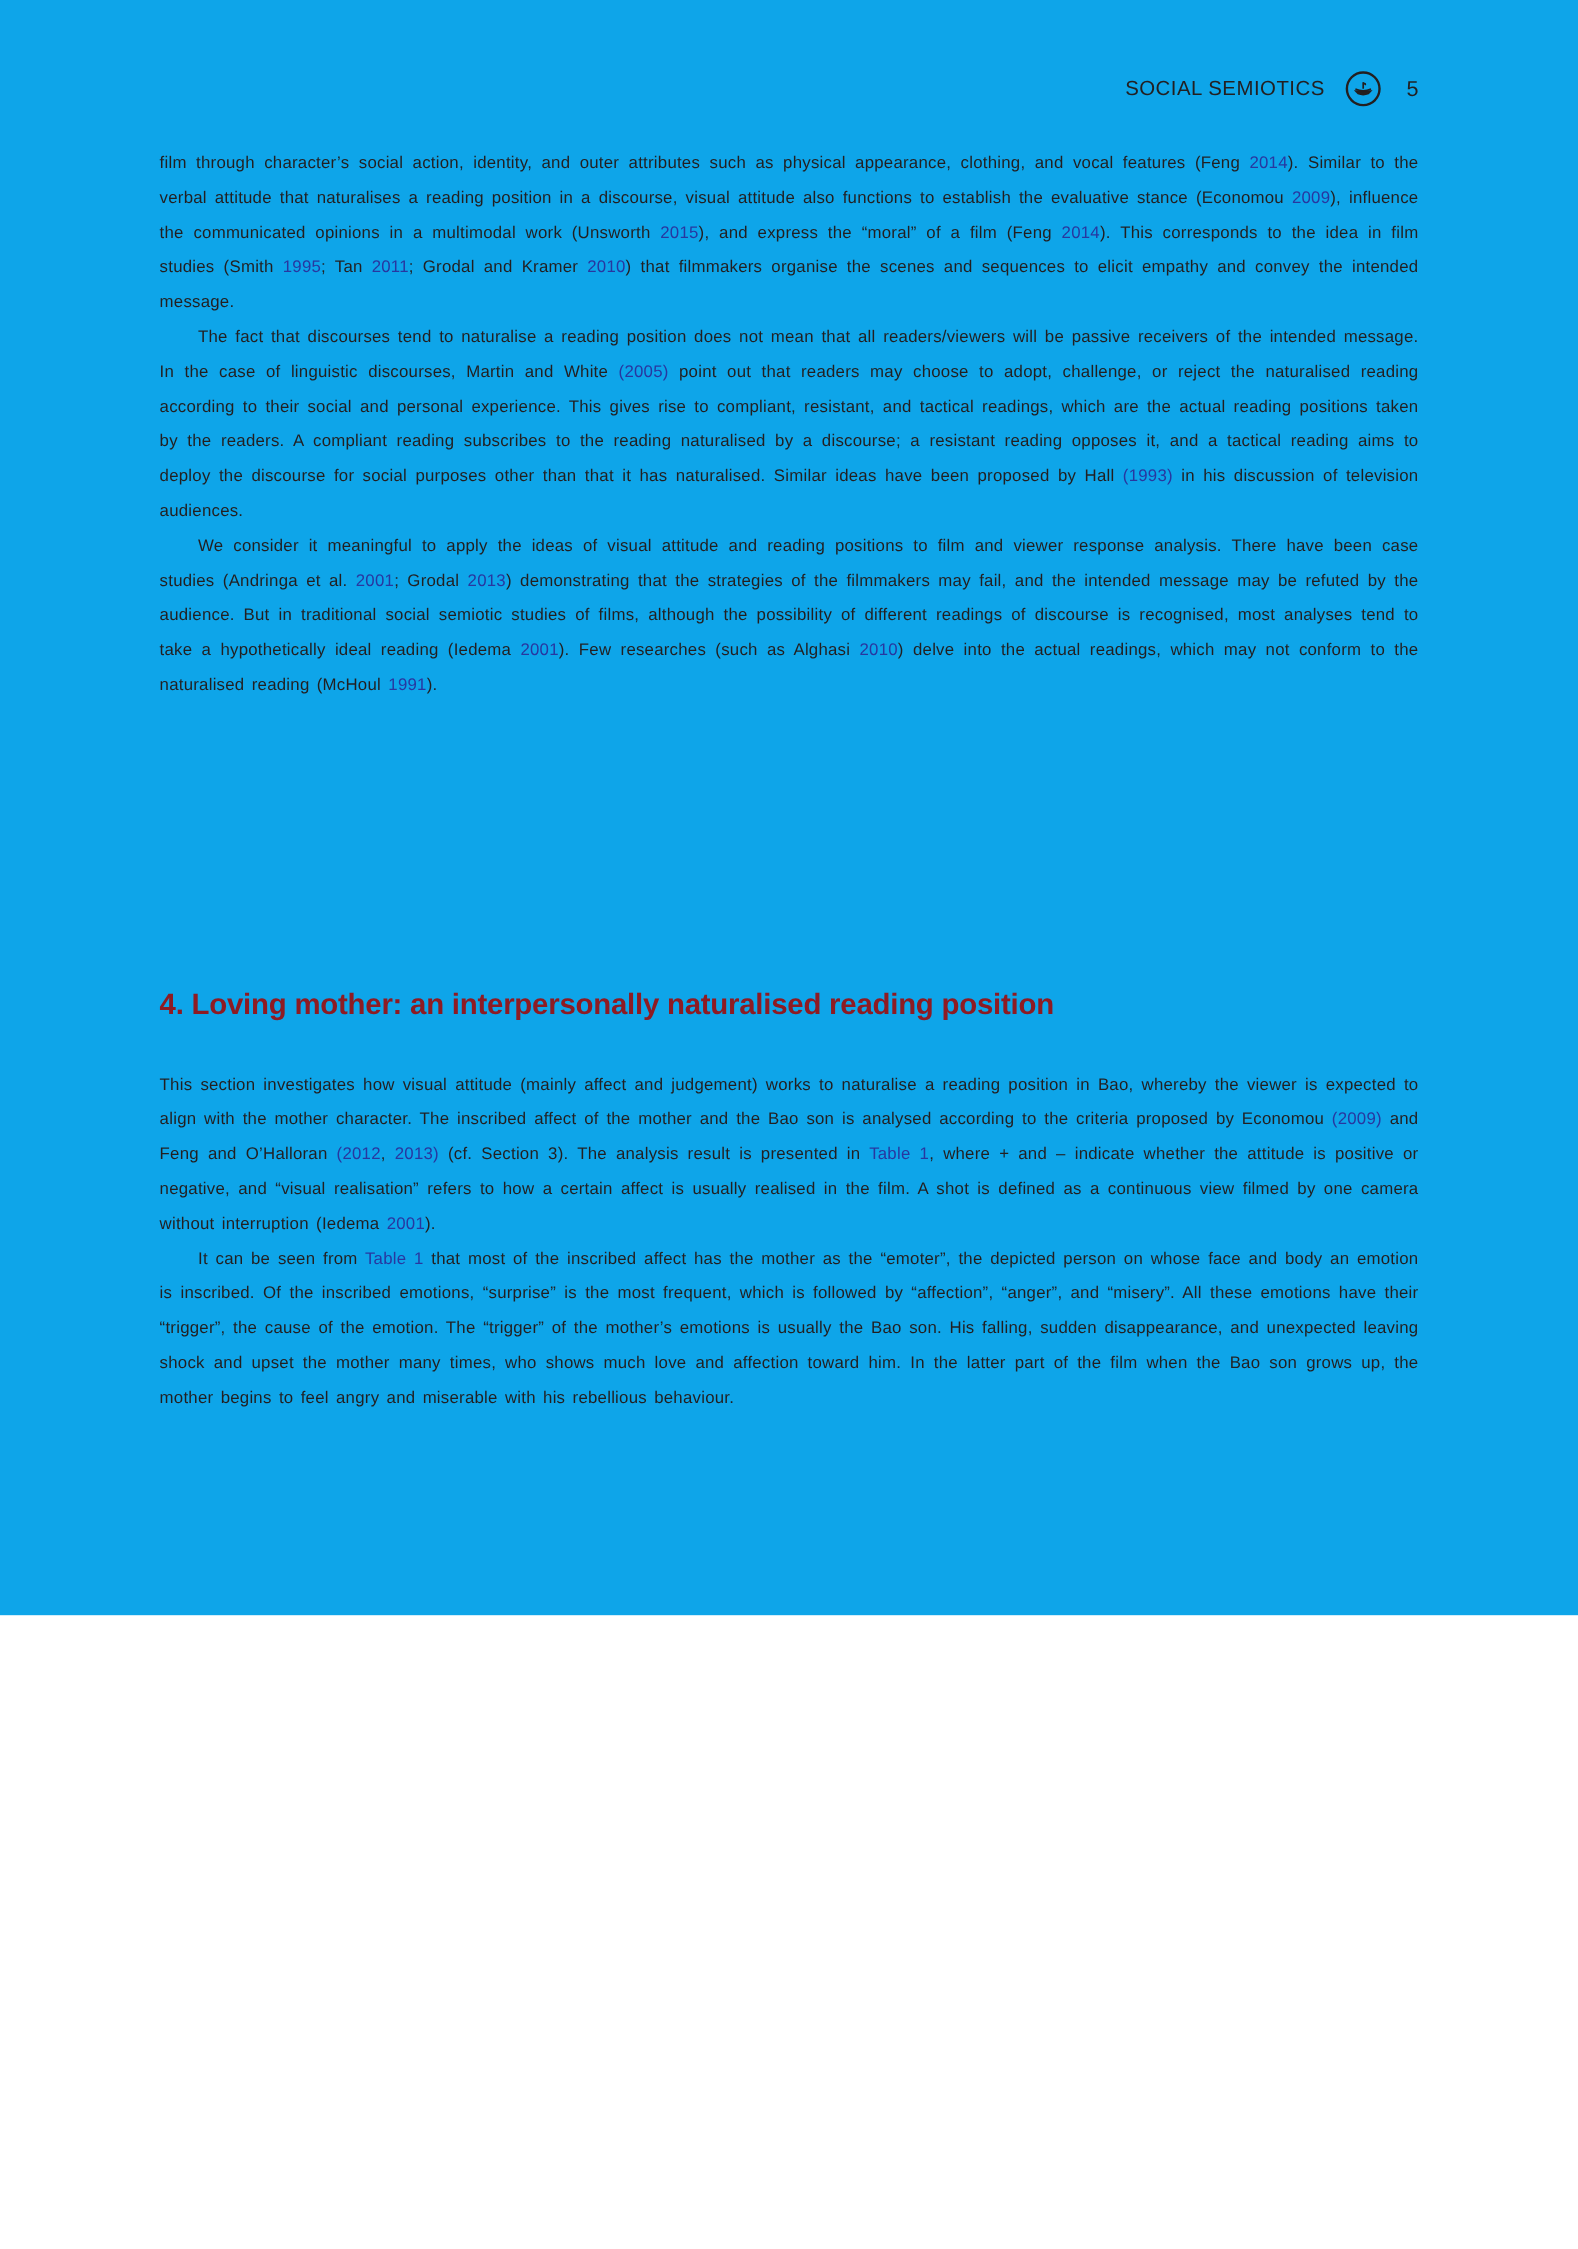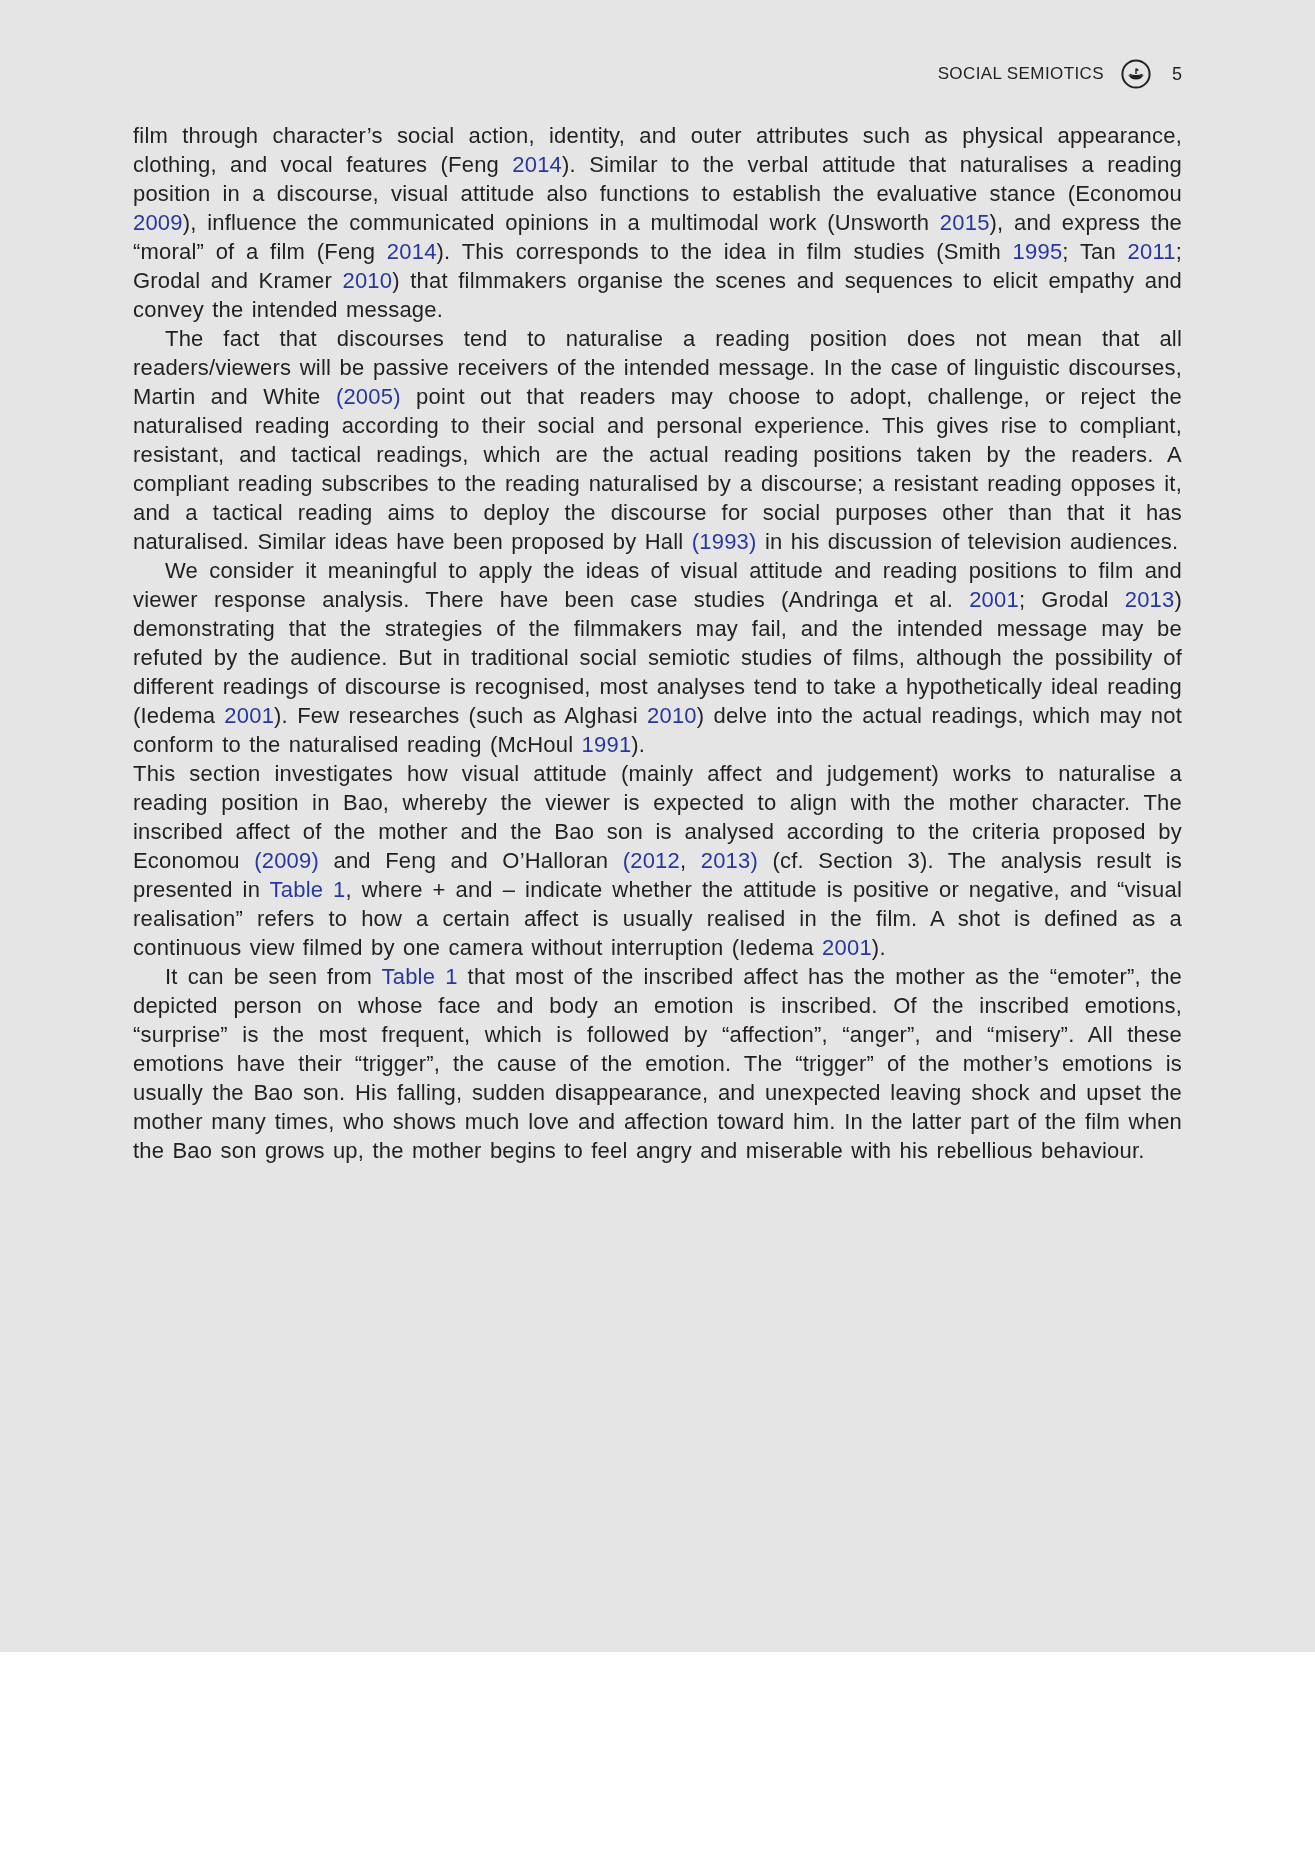--- a/index.html
+++ b/index.html
@@ -10,23 +10,23 @@
   body {
     width: 1315px;
     height: 1874px;
     overflow: hidden;
     font-family: "Liberation Sans", sans-serif;
     color: #231f20;
   }
   .page {
     box-sizing: border-box;
     width: 1315px;
-    height: 1652px;
+    height: 1346px;
     padding: 57px 133px 0 133px;
-    background: #e5e5e5;
+    background: #0ea5e9;
   }
   .page-header {
     display: flex;
     justify-content: flex-end;
     align-items: center;
     gap: 16px;
     height: 34px;
   }
   .journal-title {
     font-size: 17px;
@@ -43,21 +43,21 @@
     font-size: 18px;
     color: #231f20;
     margin-left: 4px;
   }
   .article-body {
     margin-top: 30px;
   }
   .para {
     margin: 0;
     text-align: justify;
-    font-size: 22px;
+    font-size: 14px;
     line-height: 29px;
     letter-spacing: 0.2px;
     word-spacing: 2px;
     color: #231f20;
   }
   .para.indent {
     text-indent: 32px;
   }
   .cite-link {
     color: #2837a0;
@@ -90,17 +90,18 @@
         <path d="M16 10.6 q3.4 0.4 2.2 2.6 q-1.4 -1 -2.2 -0.6 Z" fill="#231f20"></path>
       </svg>
     </span>
     <span class="page-number">5</span>
   </div>
 
   <div class="article-body">
       <p class="para"><span>film through character’s social action, identity, and outer attributes such as physical appearance, clothing, and vocal features (Feng </span><span class="cite-link">2014</span><span>). Similar to the verbal attitude that naturalises a reading position in a discourse, visual attitude also functions to establish the evaluative stance (Economou </span><span class="cite-link">2009</span><span>), influence the communicated opinions in a multimodal work (Unsworth </span><span class="cite-link">2015</span><span>), and express the “moral” of a film (Feng </span><span class="cite-link">2014</span><span>). This corresponds to the idea in film studies (Smith </span><span class="cite-link">1995</span><span>; Tan </span><span class="cite-link">2011</span><span>; Grodal and Kramer </span><span class="cite-link">2010</span><span>) that filmmakers organise the scenes and sequences to elicit empathy and convey the intended message.</span></p>
       <p class="para indent"><span>The fact that discourses tend to naturalise a reading position does not mean that all readers/viewers will be passive receivers of the intended message. In the case of linguistic discourses, Martin and White </span><span class="cite-link">(2005)</span><span> point out that readers may choose to adopt, challenge, or reject the naturalised reading according to their social and personal experience. This gives rise to compliant, resistant, and tactical readings, which are the actual reading positions taken by the readers. A compliant reading subscribes to the reading naturalised by a discourse; a resistant reading opposes it, and a tactical reading aims to deploy the discourse for social purposes other than that it has naturalised. Similar ideas have been proposed by Hall </span><span class="cite-link">(1993)</span><span> in his discussion of television audiences.</span></p>
       <p class="para indent"><span>We consider it meaningful to apply the ideas of visual attitude and reading positions to film and viewer response analysis. There have been case studies (Andringa et al. </span><span class="cite-link">2001</span><span>; Grodal </span><span class="cite-link">2013</span><span>) demonstrating that the strategies of the filmmakers may fail, and the intended message may be refuted by the audience. But in traditional social semiotic studies of films, although the possibility of different readings of discourse is recognised, most analyses tend to take a hypothetically ideal reading (Iedema </span><span class="cite-link">2001</span><span>). Few researches (such as Alghasi </span><span class="cite-link">2010</span><span>) delve into the actual readings, which may not conform to the naturalised reading (McHoul </span><span class="cite-link">1991</span><span>).</span></p>
+      <h2 class="section-heading">4. Loving mother: an interpersonally naturalised reading position</h2>
       <p class="para"><span>This section investigates how visual attitude (mainly affect and judgement) works to naturalise a reading position in </span><span class="italic">Bao</span><span>, whereby the viewer is expected to align with the mother character. The inscribed affect of the mother and the Bao son is analysed according to the criteria proposed by Economou </span><span class="cite-link">(2009)</span><span> and Feng and O’Halloran </span><span class="cite-link">(2012</span><span>, </span><span class="cite-link">2013)</span><span> (cf. Section 3). The analysis result is presented in </span><span class="cite-link">Table 1</span><span>, where + and – indicate whether the attitude is positive or negative, and “visual realisation” refers to how a certain affect is usually realised in the film. A shot is defined as a continuous view filmed by one camera without interruption (Iedema </span><span class="cite-link">2001</span><span>).</span></p>
       <p class="para indent"><span>It can be seen from </span><span class="cite-link">Table 1</span><span> that most of the inscribed affect has the mother as the “emoter”, the depicted person on whose face and body an emotion is inscribed. Of the inscribed emotions, “surprise” is the most frequent, which is followed by “affection”, “anger”, and “misery”. All these emotions have their “trigger”, the cause of the emotion. The “trigger” of the mother’s emotions is usually the Bao son. His falling, sudden disappearance, and unexpected leaving shock and upset the mother many times, who shows much love and affection toward him. In the latter part of the film when the Bao son grows up, the mother begins to feel angry and miserable with his rebellious behaviour.</span></p>
     </div>
 
 </div>
 
 </body></html>

